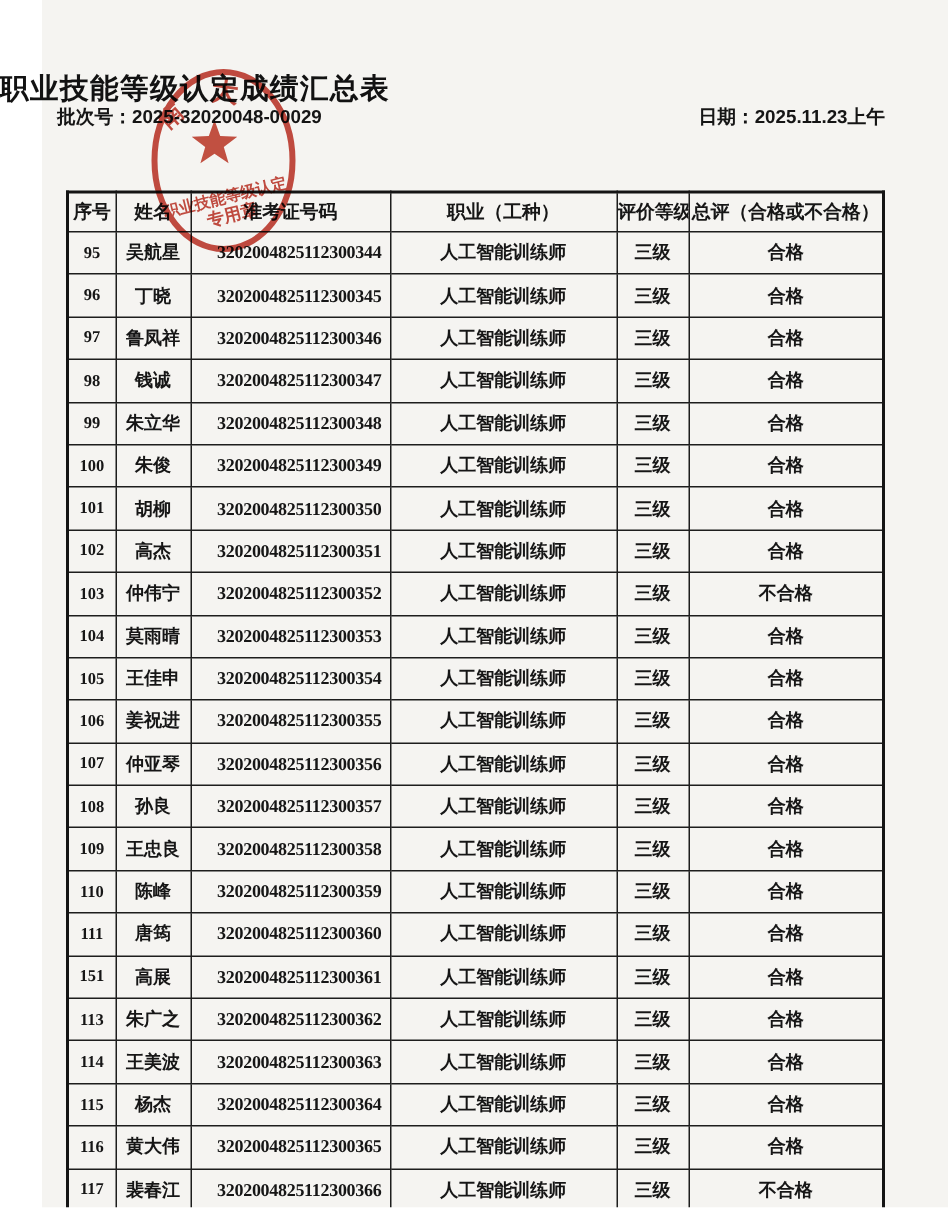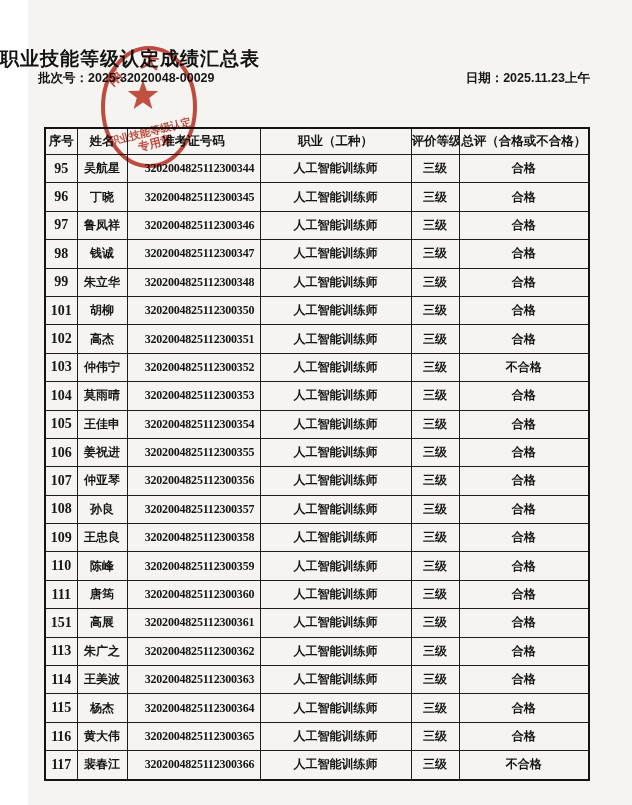--- a/index.html
+++ b/index.html
@@ -58,21 +58,21 @@
   table.results th{
     height:25px;
     font-size:12.5px;
     font-family:"Liberation Sans","DejaVu Sans",sans-serif;
   }
   table.results td{
     height:27.4px;
     font-size:12px;
     font-family:"Liberation Serif","DejaVu Serif",serif;
   }
-  table.results td.col0{font-size:14px;}
+  table.results td.col0{font-size:11px;}
   table.results td.col2{letter-spacing:-0.2px;padding-left:12px;}
   .stamp{
     position:absolute;
     left:92px;top:36px;
     mix-blend-mode:multiply;
     opacity:0.88;
   }
   .stamp text{
     fill:#bf3427;
     font-weight:bold;
@@ -145,20 +145,28 @@
         </tr>
         <tr>
           <td class="col0">99</td>
           <td class="col1">朱立华</td>
           <td class="col2">3202004825112300348</td>
           <td class="col3">人工智能训练师</td>
           <td class="col4">三级</td>
           <td class="col5">合格</td>
         </tr>
         <tr>
+          <td class="col0">100</td>
+          <td class="col1">朱俊</td>
+          <td class="col2">3202004825112300349</td>
+          <td class="col3">人工智能训练师</td>
+          <td class="col4">三级</td>
+          <td class="col5">合格</td>
+        </tr>
+        <tr>
           <td class="col0">101</td>
           <td class="col1">胡柳</td>
           <td class="col2">3202004825112300350</td>
           <td class="col3">人工智能训练师</td>
           <td class="col4">三级</td>
           <td class="col5">合格</td>
         </tr>
         <tr>
           <td class="col0">102</td>
           <td class="col1">高杰</td>

